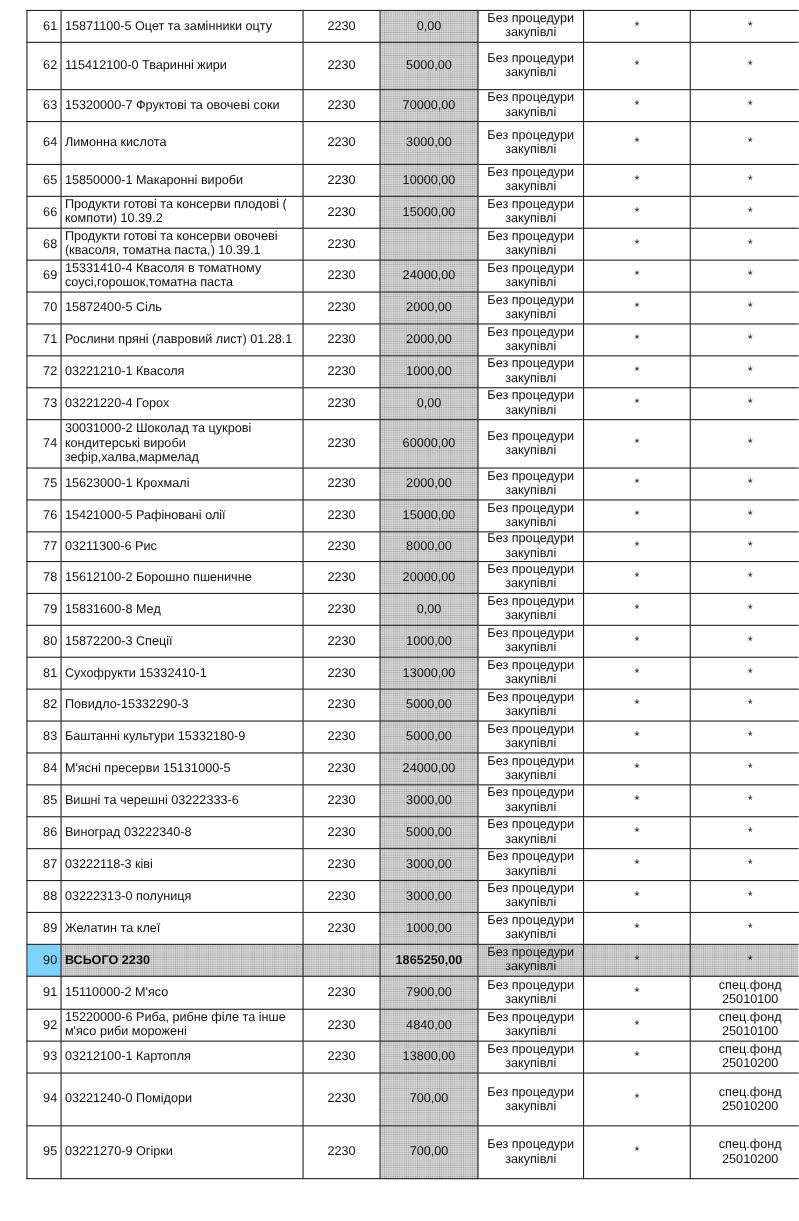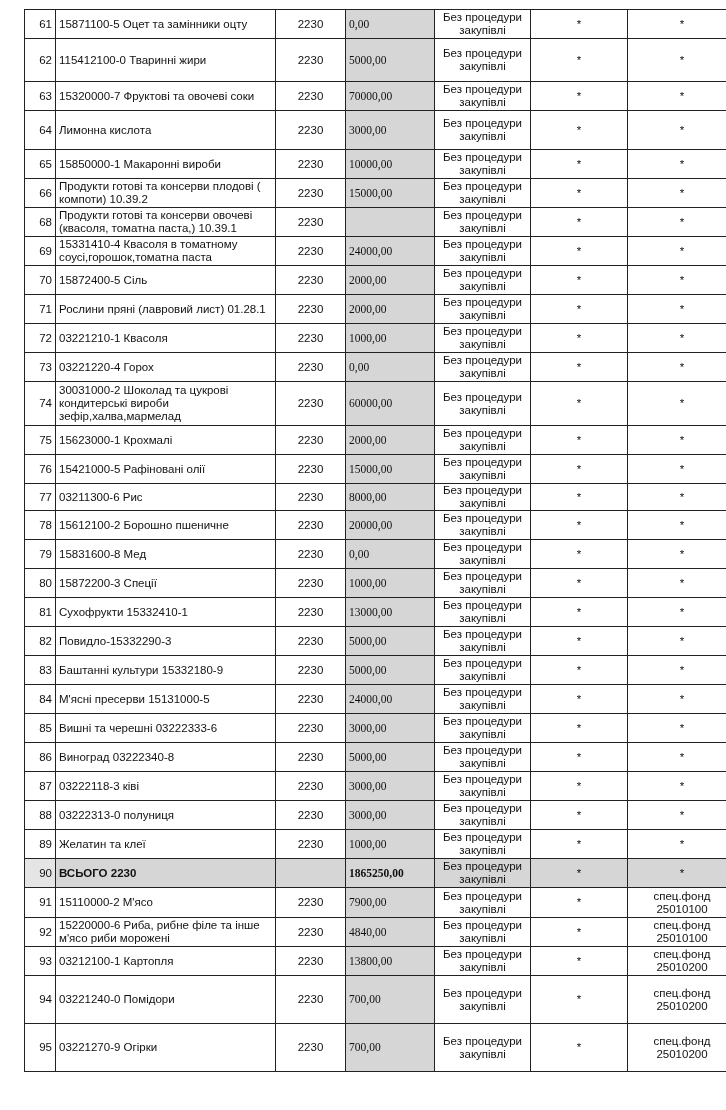--- a/index.html
+++ b/index.html
@@ -6,29 +6,29 @@
   body { width: 726px; height: 1110px; position: relative; overflow: hidden;
          font-family: "Liberation Sans", sans-serif; color: #111; }
   table.grid { position: absolute; left: 24px; top: 9px; border-collapse: collapse;
                table-layout: fixed; width: 712px; font-size: 11.5px; }
   table.grid td { border: 1.5px solid #222; padding: 0 3px; line-height: 13px; vertical-align: middle; }
   col.c-num { width: 31px; } col.c-name { width: 220px; } col.c-code { width: 70px; }
   col.c-amt { width: 89px; } col.c-proc { width: 96px; } col.c-star { width: 97px; } col.c-fund { width: 109px; }
   td.num { text-align: right; padding-right: 2px; }
   td.name { text-align: left; }
   td.code, td.proc, td.star, td.fund { text-align: center; }
-  td.amt { 
+  td.amt { text-align: center;
            background-color: #d6d6d6;
            background-image: radial-gradient(#9a9a9a 0.6px, transparent 0.7px);
-           background-size: 2px 2px; font-family: Liberation Serif, serif; }
+           background-size: 2px 2px; }
   tr.total td { background-color: #d6d6d6;
                 background-image: radial-gradient(#9a9a9a 0.6px, transparent 0.7px);
                 background-size: 2px 2px; }
   tr.total td.name, tr.total td.amt { font-weight: bold; }
-  tr.total td.num { background: #e5e5e5; }
+  tr.total td.num { background: #7dd3fc; }
 </style>
 </head>
 <body>
 
 <table class="grid">
   <colgroup>
     <col class="c-num">
       <col class="c-name">
       <col class="c-code">
       <col class="c-amt">

